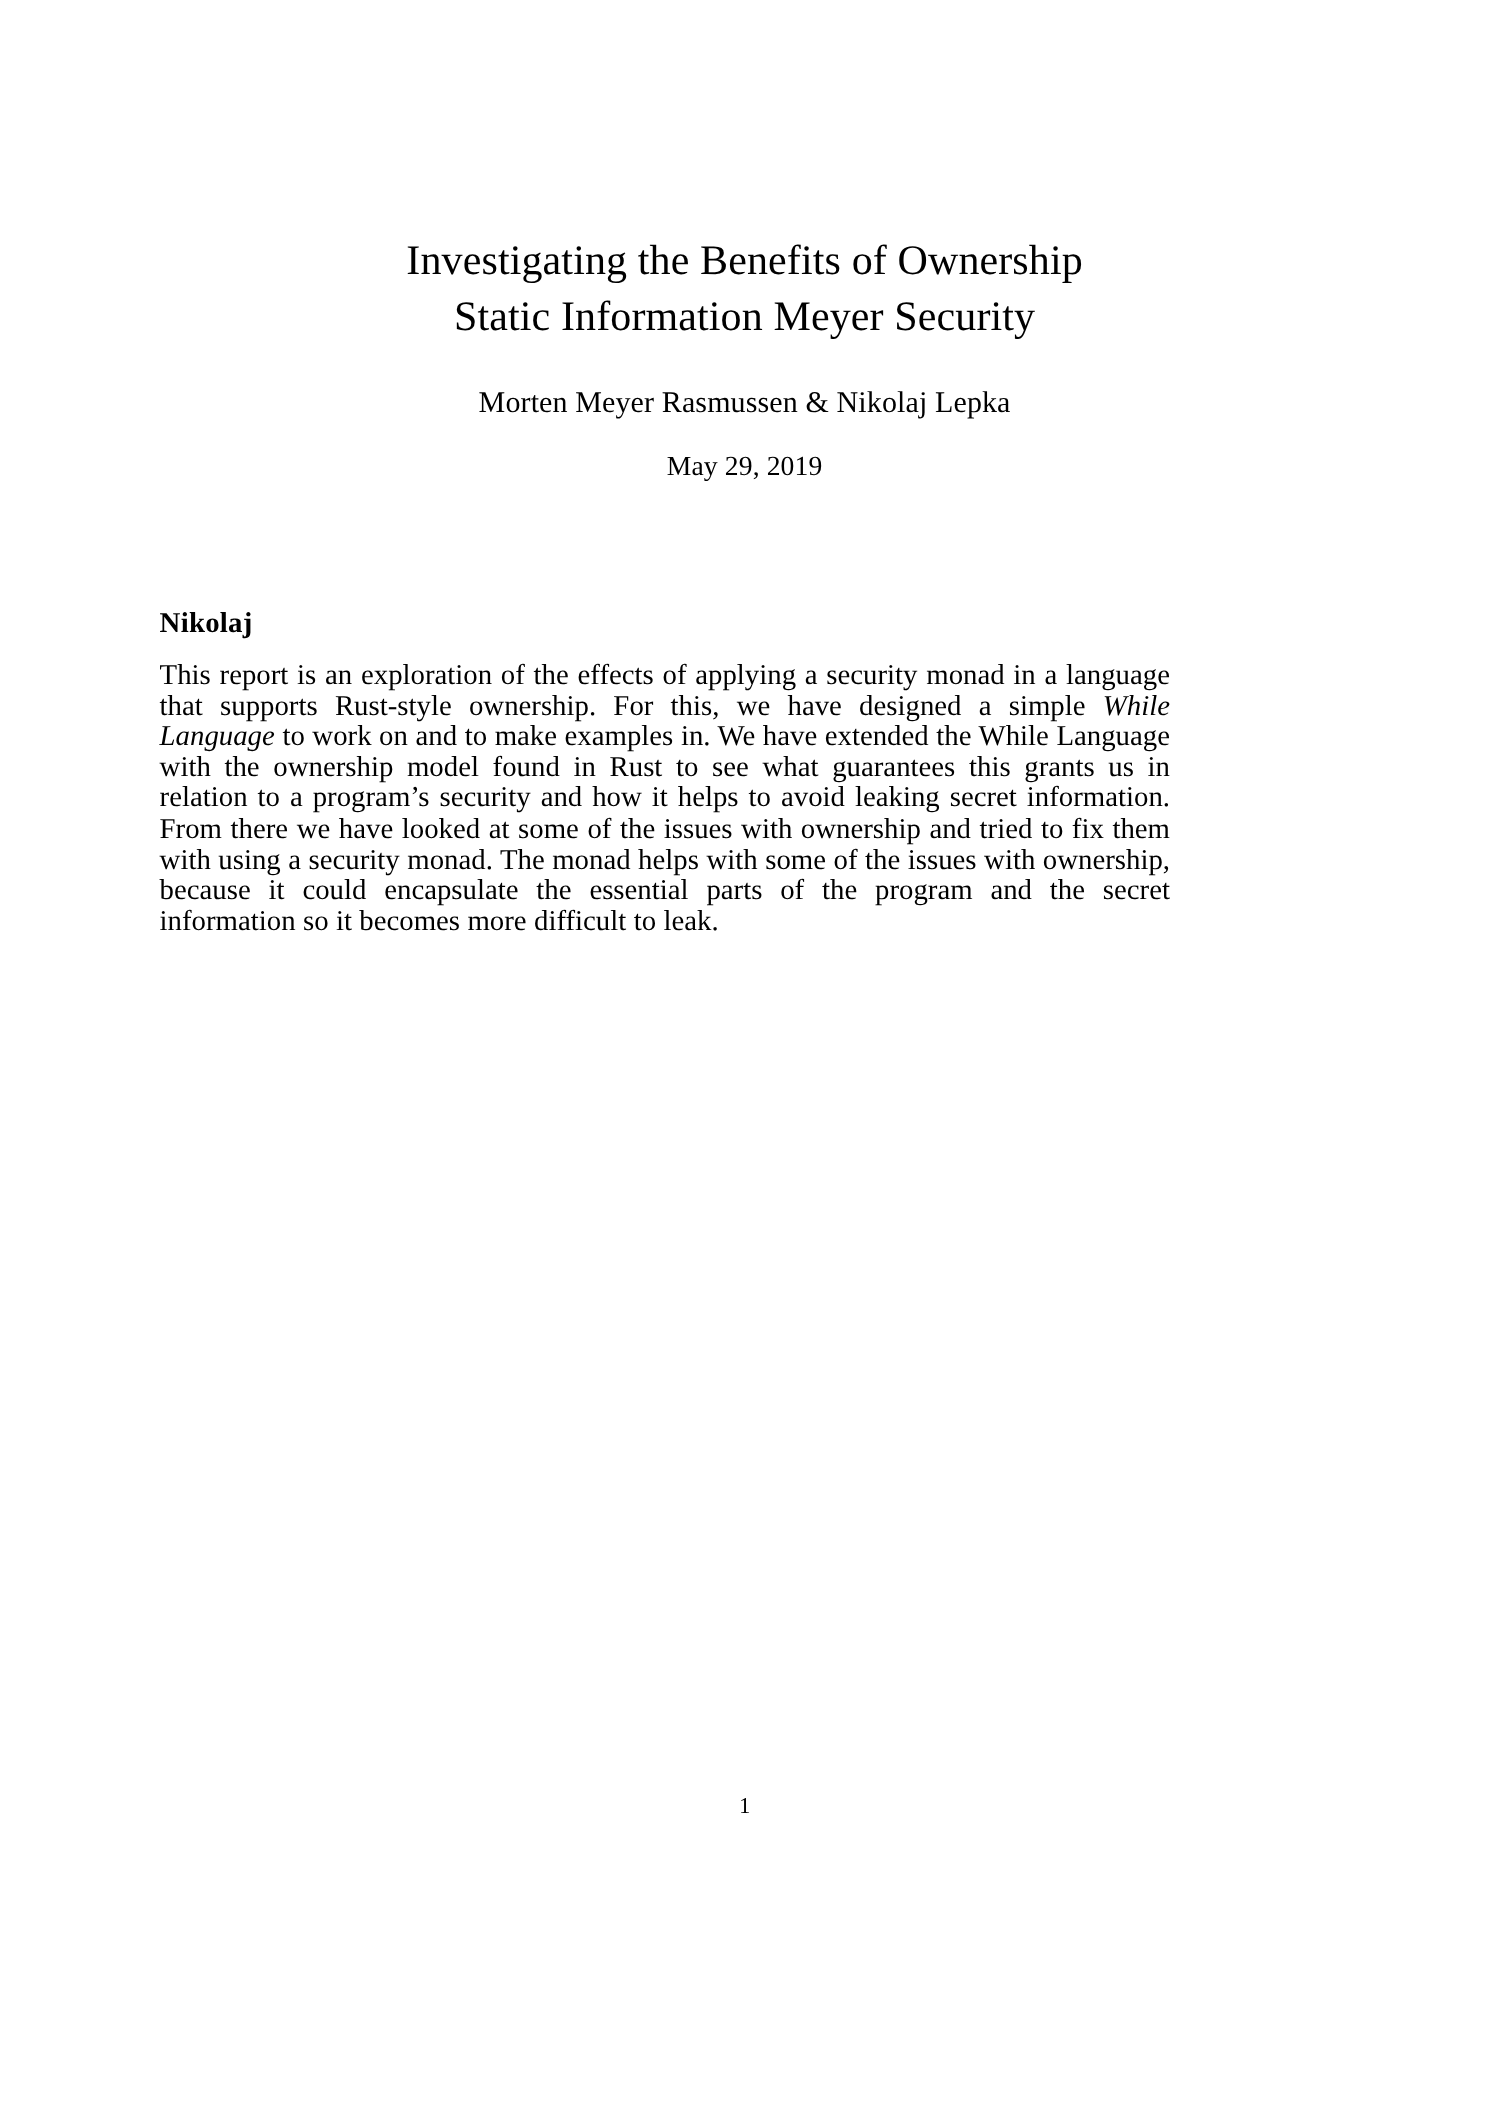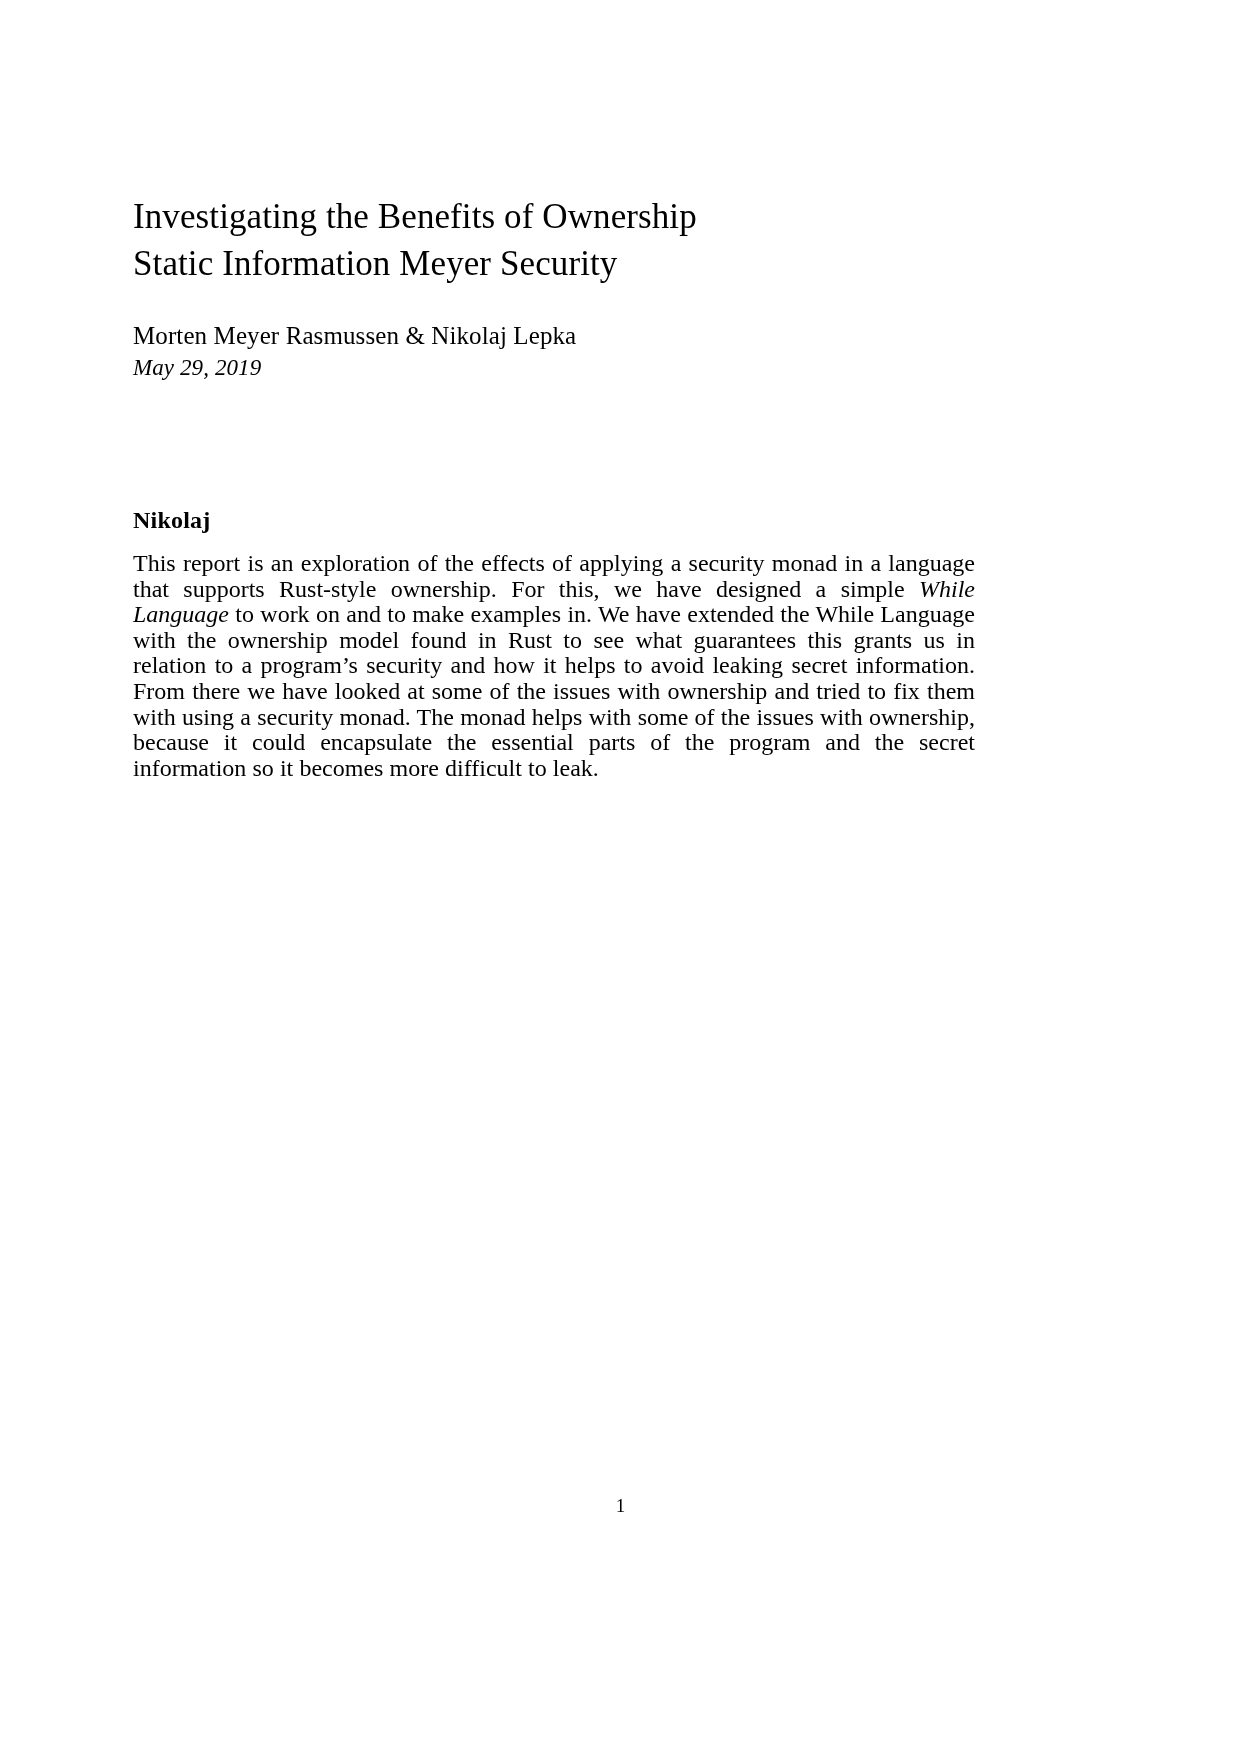--- a/index.html
+++ b/index.html
@@ -20,42 +20,43 @@
     color: #000000;
     -webkit-font-smoothing: antialiased;
   }
 
   
   .title-block {
     position: absolute;
     left: 133px;
     top: 193px;
     width: 975px;
+    text-align: center;
   }
 
   .doc-title-line {
     font-size: 35px;
     line-height: 47px;
     font-weight: normal;
     letter-spacing: 0.1px;
     margin: 0;
   }
 
   .authors {
     margin-top: 32px;
     font-size: 25px;
     line-height: 33px;
     letter-spacing: 0.1px;
   }
 
   .date {
+    margin-top: 21px;
     font-size: 23px;
     line-height: 31px;
     letter-spacing: 0.1px;
-    font-style: italic;
   }
 
   
   .abstract-section {
     position: absolute;
     left: 133px;
     top: 505px;
     width: 842px;
   }
 

